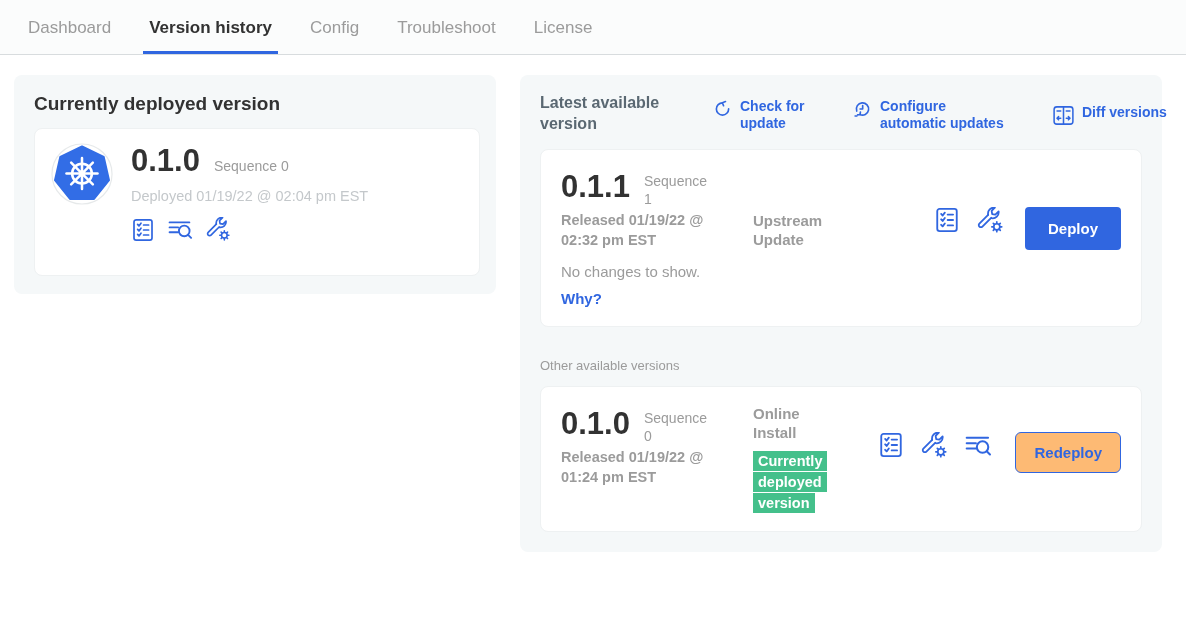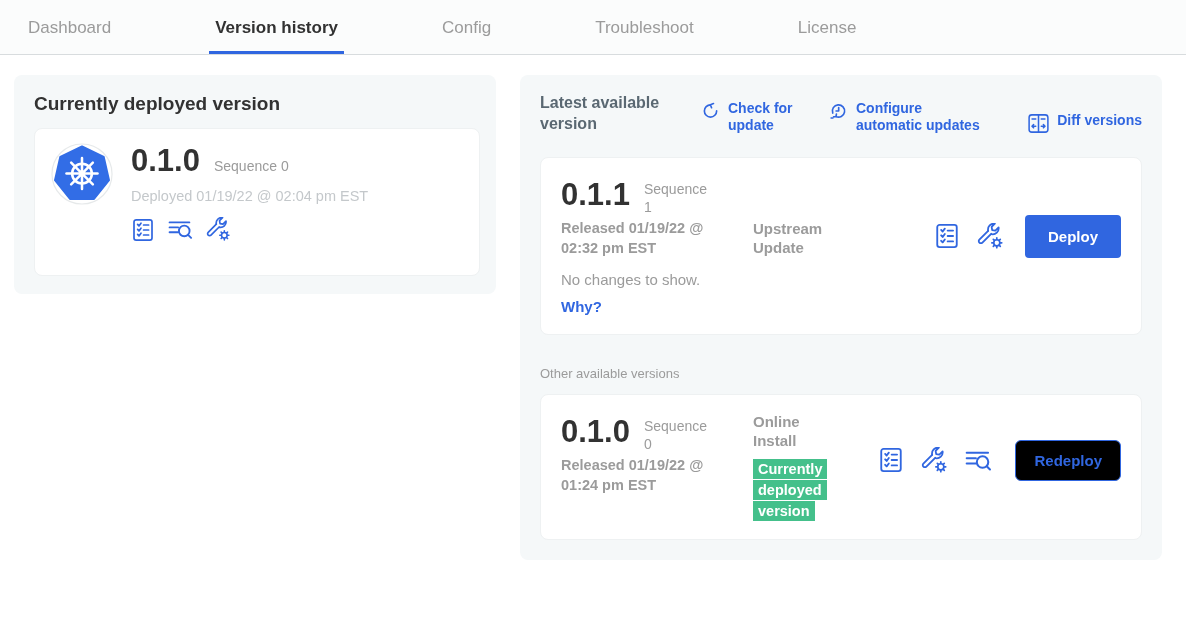--- a/index.html
+++ b/index.html
@@ -16,21 +16,21 @@
   }
   *{box-sizing:border-box}
   html,body{margin:0;padding:0}
   body{
     width:1186px;height:640px;overflow:hidden;background:#fff;
     font-family:"Liberation Sans","DejaVu Sans",sans-serif;
     -webkit-font-smoothing:antialiased;
   }
   
   .nav{background:var(--nav-bg);border-bottom:1px solid var(--divider);padding:15px 0 0 22px}
-  .nav-row1{display:flex;gap:92px;align-items:flex-end}
+  .nav-row1{display:flex;gap:26px;align-items:flex-end}
   .tab{display:inline-block;font-size:17px;line-height:26px;color:var(--text-gray);
        font-weight:500;text-decoration:none;padding:0 6px 13px;cursor:pointer;white-space:nowrap}
   .tab.active{color:var(--text-dark);font-weight:700;border-bottom:3px solid var(--accent-blue);padding-bottom:10px}
   .nav-row2{padding:3px 0 14px 20px}
   .nav-row2 .tab{padding-bottom:0}
 
   
   .main{display:flex;align-items:flex-start;gap:24px;padding:20px 24px 0 14px}
   .card{background:var(--card-bg);border-radius:8px}
   .inner{background:#fff;border:1px solid #eef1f2;border-radius:8px}
@@ -42,51 +42,51 @@
   .ver-line{display:flex;align-items:baseline;gap:14px}
   .ver-num{font-size:31px;font-weight:700;color:var(--text-dark)}
   .seq{font-size:14px;color:var(--text-gray)}
   .seq-narrow{display:inline-block;width:74px;line-height:1.3;margin-top:5px}
   .deploy-date{margin-top:9px;font-size:14.5px;color:var(--text-light-gray)}
   .icon-row{margin-top:13px;display:flex;gap:13px;align-items:center}
   .ic{color:var(--accent-blue);cursor:pointer;flex:none}
 
   
   .card-right{width:642px;padding:18px 20px 20px}
-  .right-header{display:flex;gap:28px;margin-bottom:22px;align-items:flex-end}
+  .right-header{display:flex;gap:40px;margin-bottom:14px;align-items:center}
   .right-title{width:132px;font-size:16px;font-weight:700;color:var(--heading-slate);line-height:1.3;flex:none}
   .action-link{display:flex;gap:7px;align-items:flex-start;color:var(--accent-blue);
                font-size:14px;font-weight:700;line-height:1.25;cursor:pointer;text-decoration:none;margin-top:3px}
   .action-link .ic{margin-top:0}
   .al-check span{display:inline-block;width:72px}
   .al-config span{display:inline-block;width:132px}
   .al-diff{margin-left:auto}
   .al-diff span{white-space:nowrap}
 
   .release-card{display:flex;padding:17px 20px;align-items:flex-start}
   .release-card .col1{width:192px;flex:none}
   .release-card .ver-line{align-items:center}
   .released{margin-top:3px;width:182px;font-size:14.5px;font-weight:700;color:var(--text-gray);line-height:1.35}
   .changes{margin-top:13px;font-size:15px;color:var(--text-gray)}
   .why{display:inline-block;margin-top:10px;font-size:15px;font-weight:700;color:var(--accent-blue);cursor:pointer;text-decoration:none}
   .col2{width:104px;flex:none;font-size:15px;font-weight:700;color:var(--text-gray);line-height:1.3}
   .card--latest{min-height:178px}
   .card--latest .col2{margin-top:44px}
-  .col3{margin-left:auto;display:flex;align-items:center;gap:17px}
+  .col3{margin-left:auto;display:flex;gap:17px}
   .card--latest .col3{margin-top:40px}
   .card--other .col3{margin-top:28px}
   .src-label{display:inline-block;width:70px}
   .badge-wrap{width:88px;margin-top:8px}
   .badge{background:var(--success-green);color:#fff;font-size:14.5px;font-weight:700;
          line-height:21px;padding:2px 5px;-webkit-box-decoration-break:clone;box-decoration-break:clone}
   .other-heading{margin:31px 0 13px;font-size:13px;color:var(--text-gray)}
 
   .btn{font-family:inherit;font-size:15px;font-weight:700;border-radius:4px;cursor:pointer}
   .btn-deploy{background:var(--accent-blue);color:#fff;border:none;padding:13px 23px;margin-left:4px}
-  .btn-redeploy{background:#000000;color:var(--accent-blue);border:1.5px solid var(--accent-blue);
+  .btn-redeploy{background:#fdba74;color:var(--accent-blue);border:1.5px solid var(--accent-blue);
                 border-radius:6px;padding:11px 18px;margin-left:6px}
 </style>
 </head>
 <body>
 
 <svg width="0" height="0" style="position:absolute" aria-hidden="true">
   <defs>
     <symbol id="i-checklist" viewBox="0 0 24 24">
       <g fill="none" stroke="currentColor" stroke-width="1.7" stroke-linecap="round" stroke-linejoin="round">
         <rect x="3" y="1.8" width="18" height="20.4" rx="2.2"></rect>

